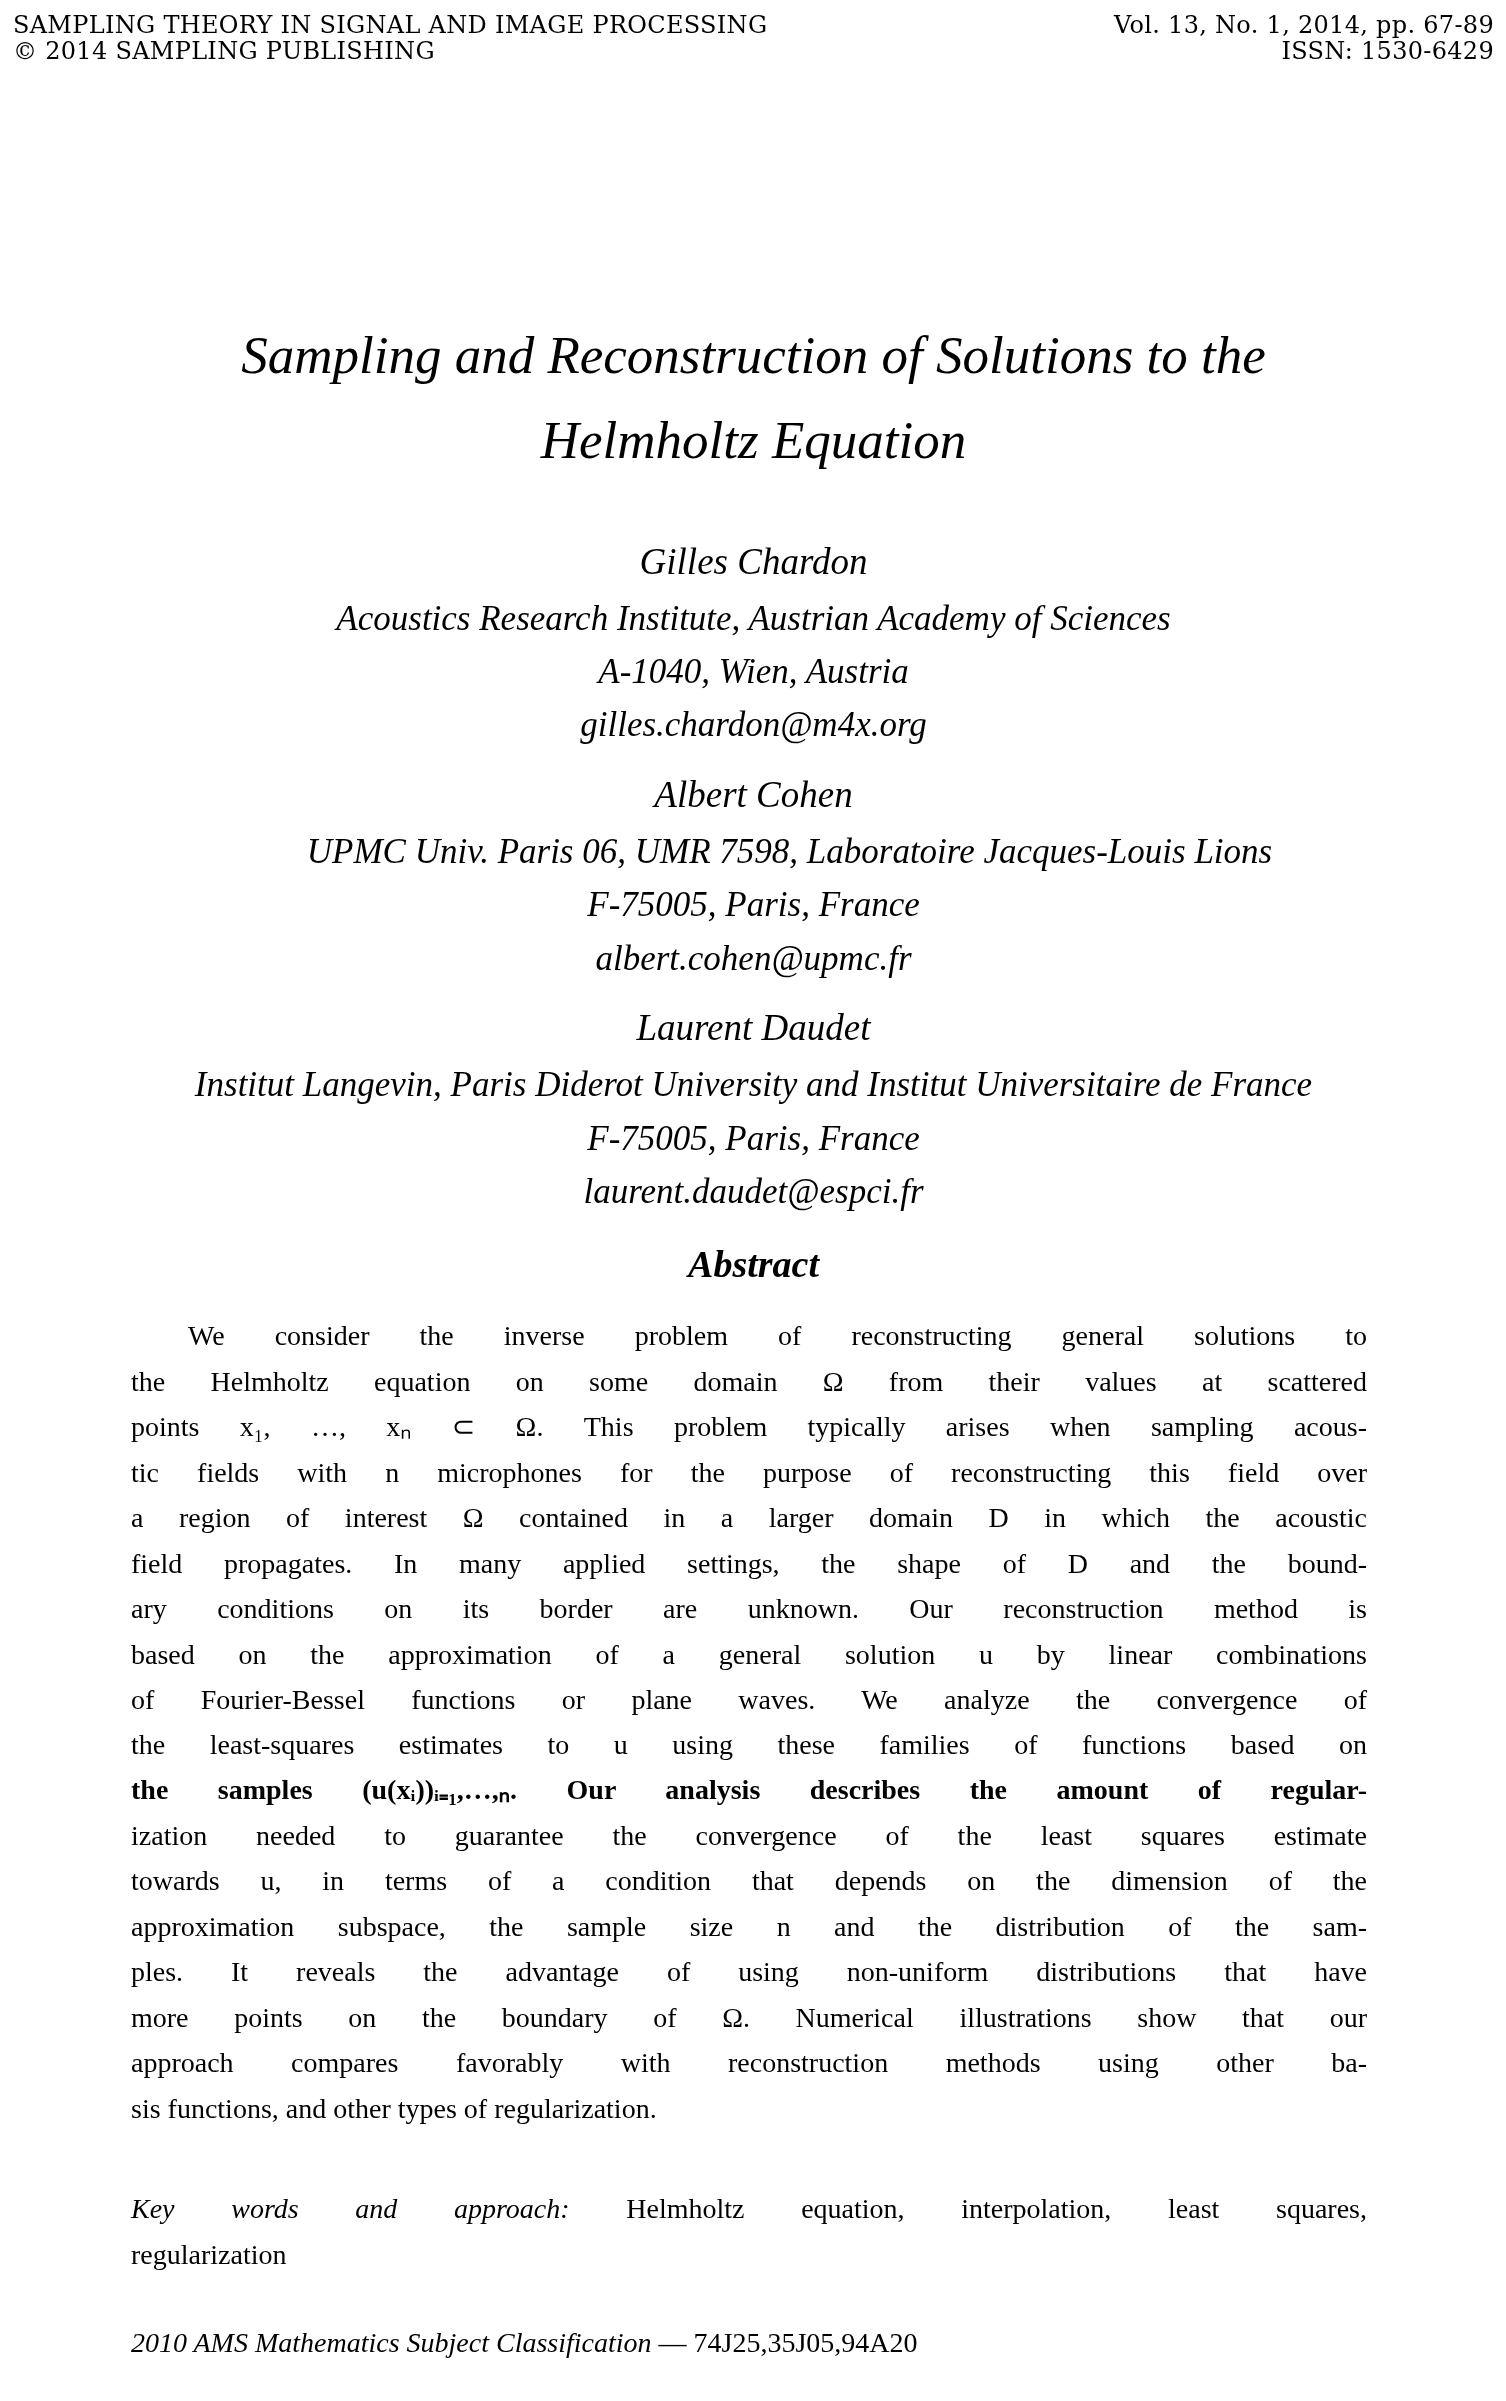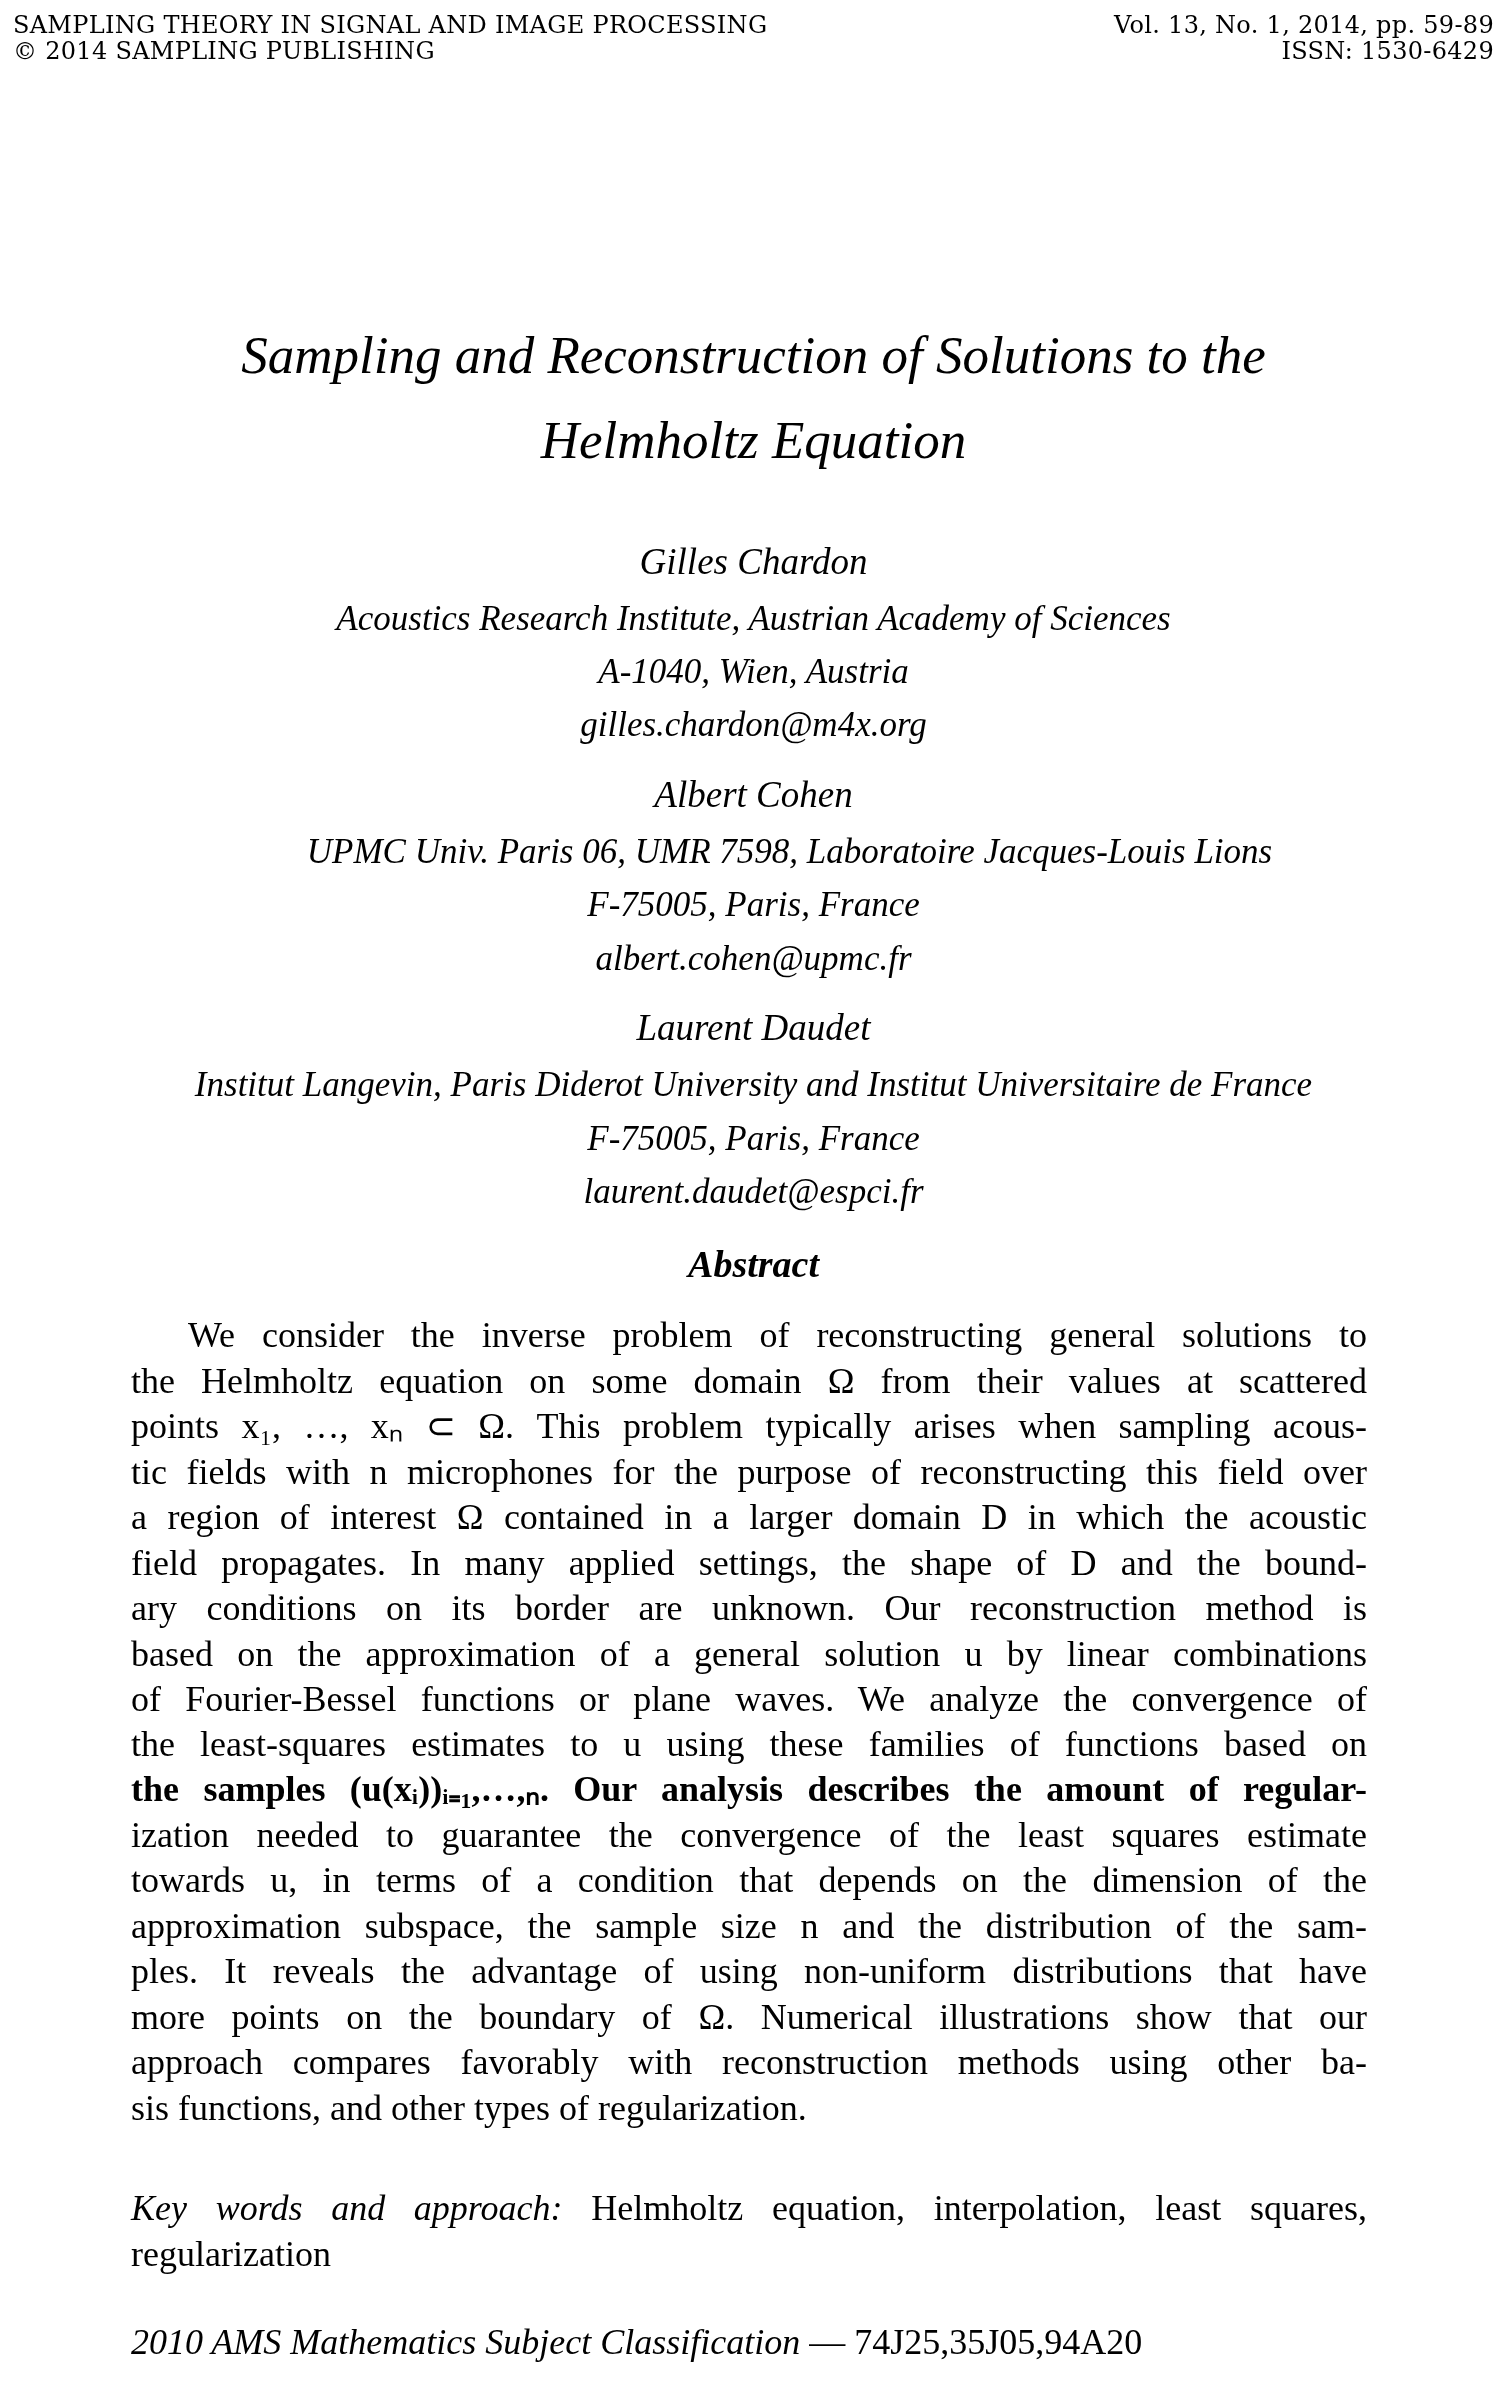--- a/index.html
+++ b/index.html
@@ -7,33 +7,33 @@
          font-family: "DejaVu Serif", "Liberation Serif", serif; color: #000; }
   .abs { position: absolute; white-space: nowrap; }
   .hdr { font-size: 24px; line-height: 24px; letter-spacing: 0.3px; }
   .hdr-left { left: 13px; }
   .hdr-right { right: 13px; text-align: right; }
   .center { left: 0; width: 1507px; text-align: center; font-style: italic; }
   .title { font-size: 53px; line-height: 64px; font-family: "Liberation Serif", serif; }
   .author { font-size: 37px; line-height: 44px; font-family: "Liberation Serif", serif; }
   .affil { font-size: 35px; line-height: 39px; font-family: "Liberation Serif", serif; }
   .abs-head { font-size: 38px; font-weight: bold; font-family: "Liberation Serif", serif; text-align: center; }
-  .body-line { left: 131px; width: 1236px; font-size: 36px; line-height: 37px;
+  .body-line { left: 131px; width: 1236px; font-size: 28px; line-height: 37px;
                font-family: "Liberation Serif", serif; text-align: justify;
                text-align-last: justify; }
   .body-line.last { text-align-last: left; }
   .body-line.indent { padding-left: 57px; width: 1179px; }
   .ital { font-style: italic; }
 </style>
 </head>
 <body>
 
 <div class="abs hdr hdr-left" style="top:13px;">SAMPLING THEORY IN SIGNAL AND IMAGE PROCESSING</div>
 <div class="abs hdr hdr-left" style="top:39px;">© 2014 SAMPLING PUBLISHING</div>
-<div class="abs hdr hdr-right" style="top:13px;">Vol. 13, No. 1, 2014, pp. 59-89</div>
+<div class="abs hdr hdr-right" style="top:13px;">Vol. 13, No. 1, 2014, pp. 67-89</div>
 <div class="abs hdr hdr-right" style="top:39px;">ISSN: 1530-6429</div>
 
 <div class="abs center title" style="top:323px;">Sampling and Reconstruction of Solutions to the</div>
 <div class="abs center title" style="top:408px;">Helmholtz Equation</div>
 
 <div class="abs center author" style="top:540px;">Gilles Chardon</div>
 <div class="abs center affil" style="top:599px;">Acoustics Research Institute, Austrian Academy of Sciences</div>
 <div class="abs center affil" style="top:652px;">A-1040, Wien, Austria</div>
 <div class="abs center affil" style="top:705px;">gilles.chardon@m4x.org</div>
 

